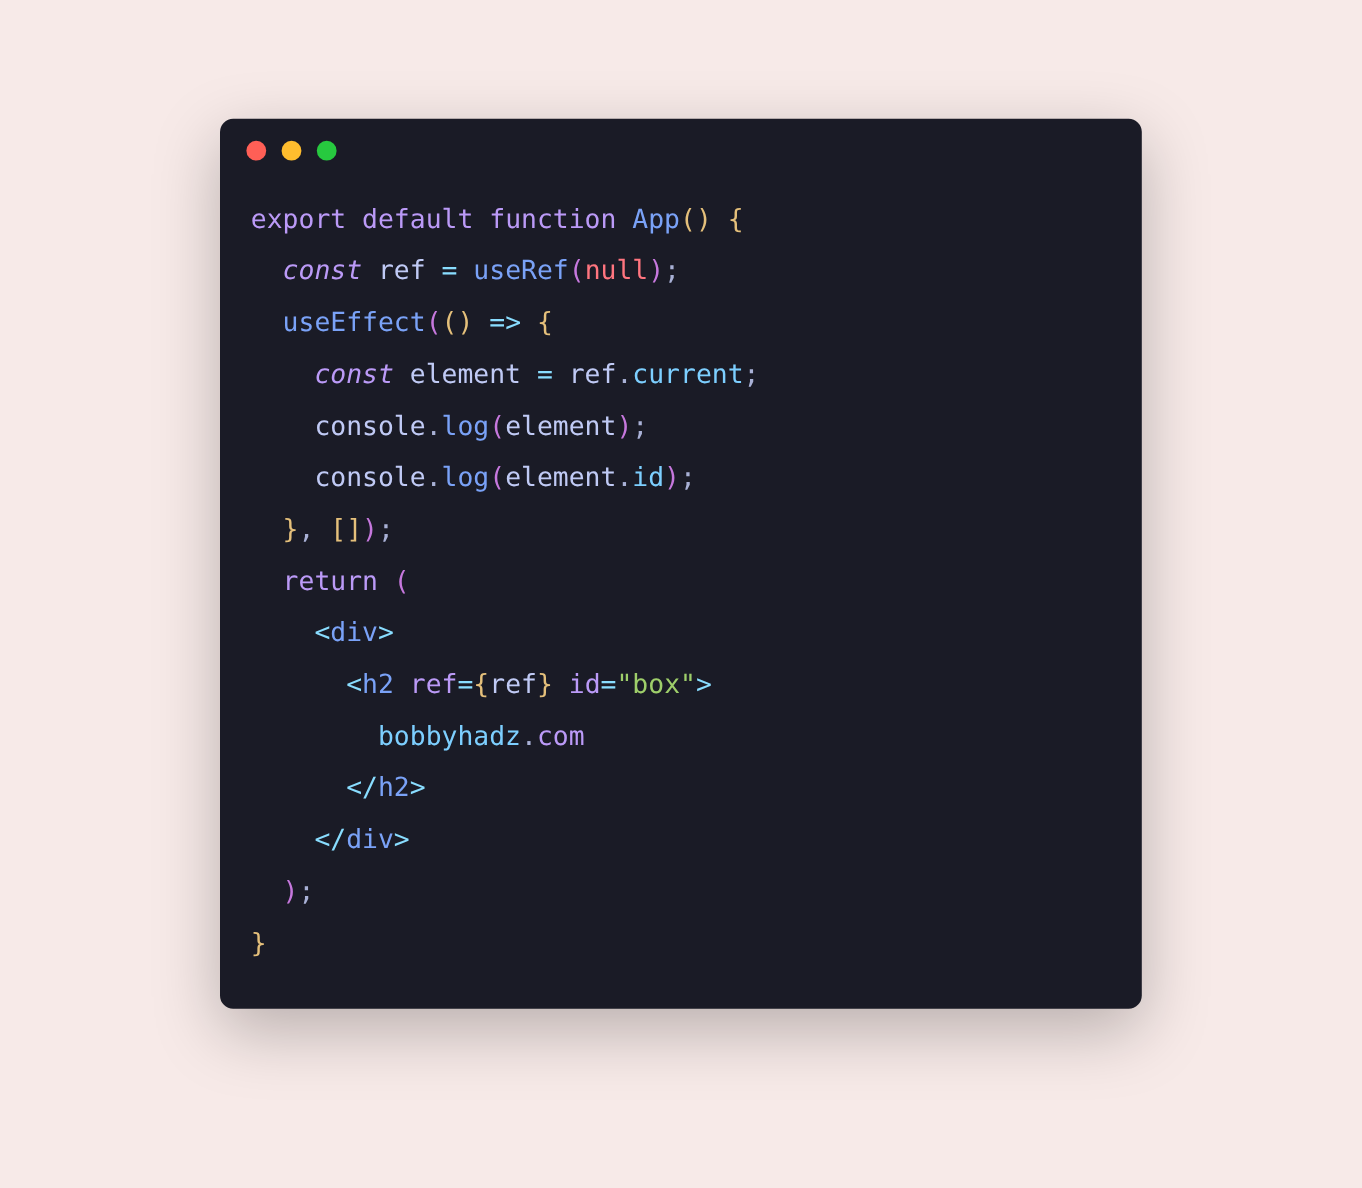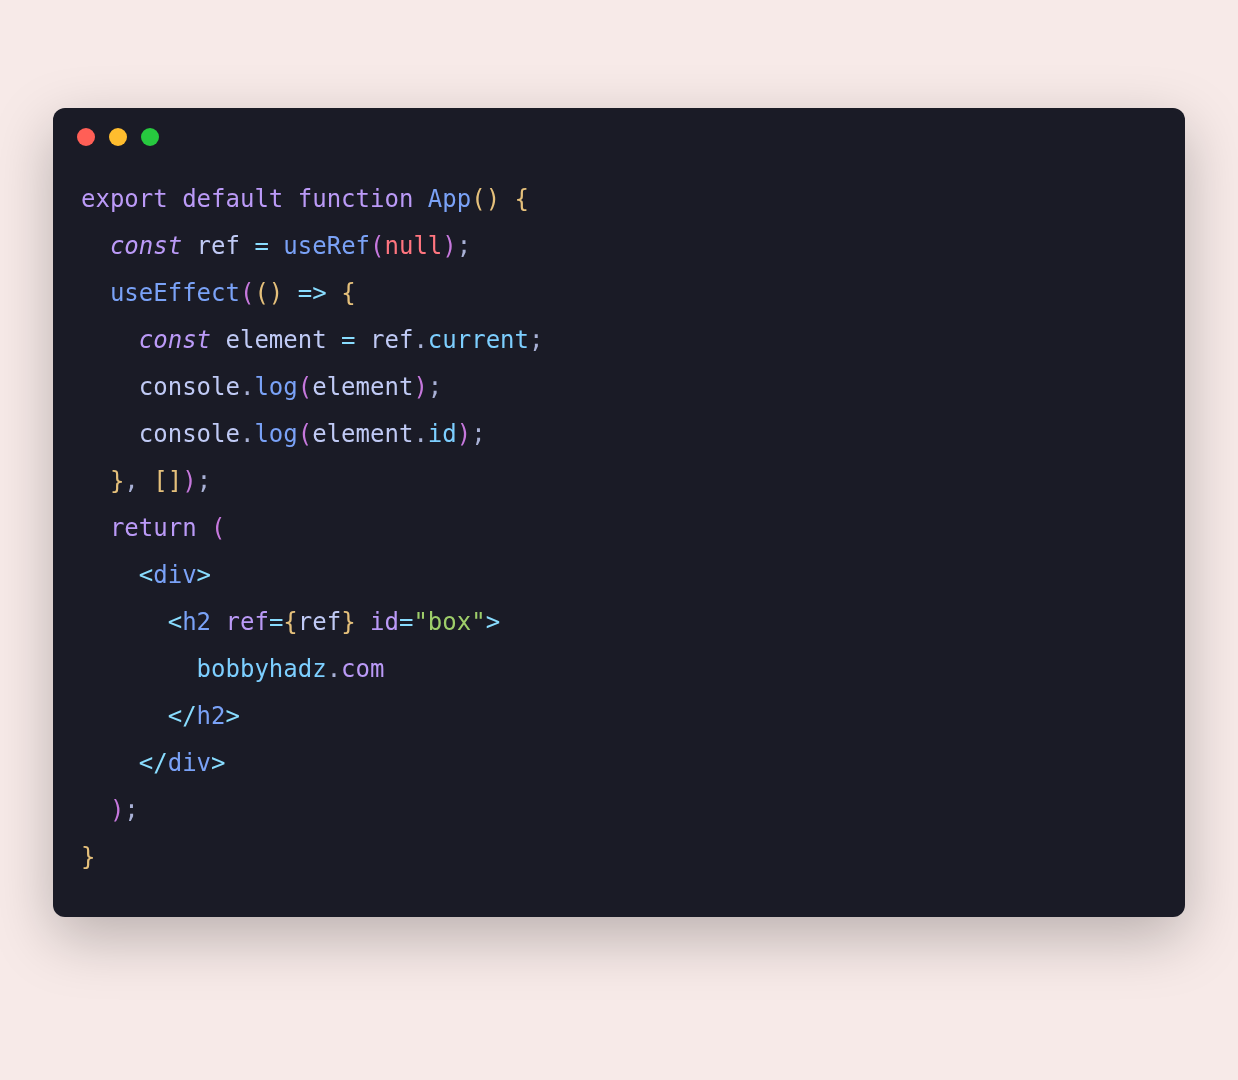--- a/index.html
+++ b/index.html
@@ -15,21 +15,21 @@
       display: flex;
       align-items: flex-start;
       justify-content: center;
       padding-top: 108px;
       font-family: 'Menlo', 'Monaco', 'Consolas', monospace;
     }
 
     .code-window {
       background: #1a1b26;
       border-radius: 12px;
-      width: 1132px;
+      width: 838px;
       box-shadow: 0 20px 60px rgba(0, 0, 0, 0.25);
       overflow: hidden;
     }
 
     .titlebar {
       display: flex;
       align-items: center;
       padding: 20px 24px 10px 24px;
       gap: 14px;
     }

